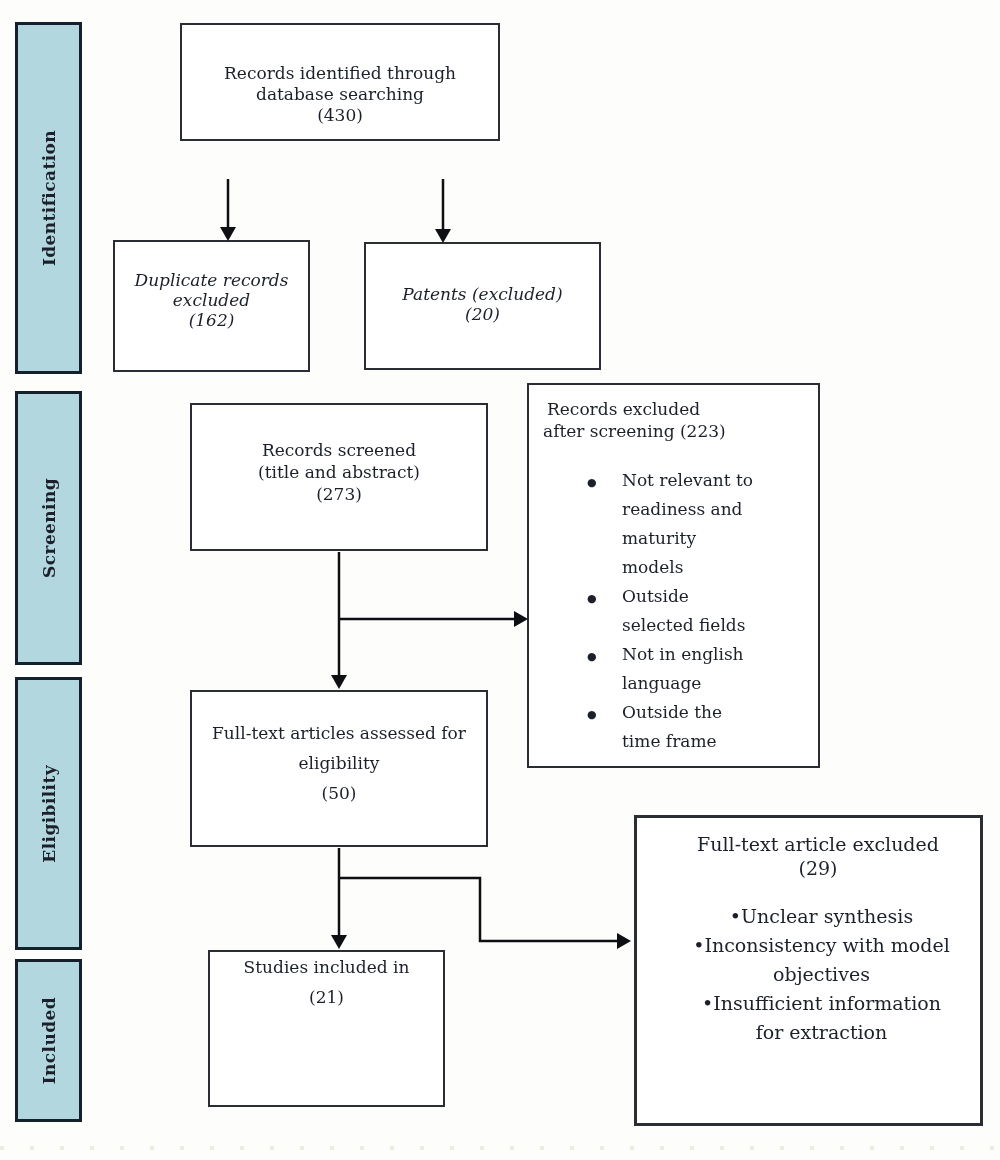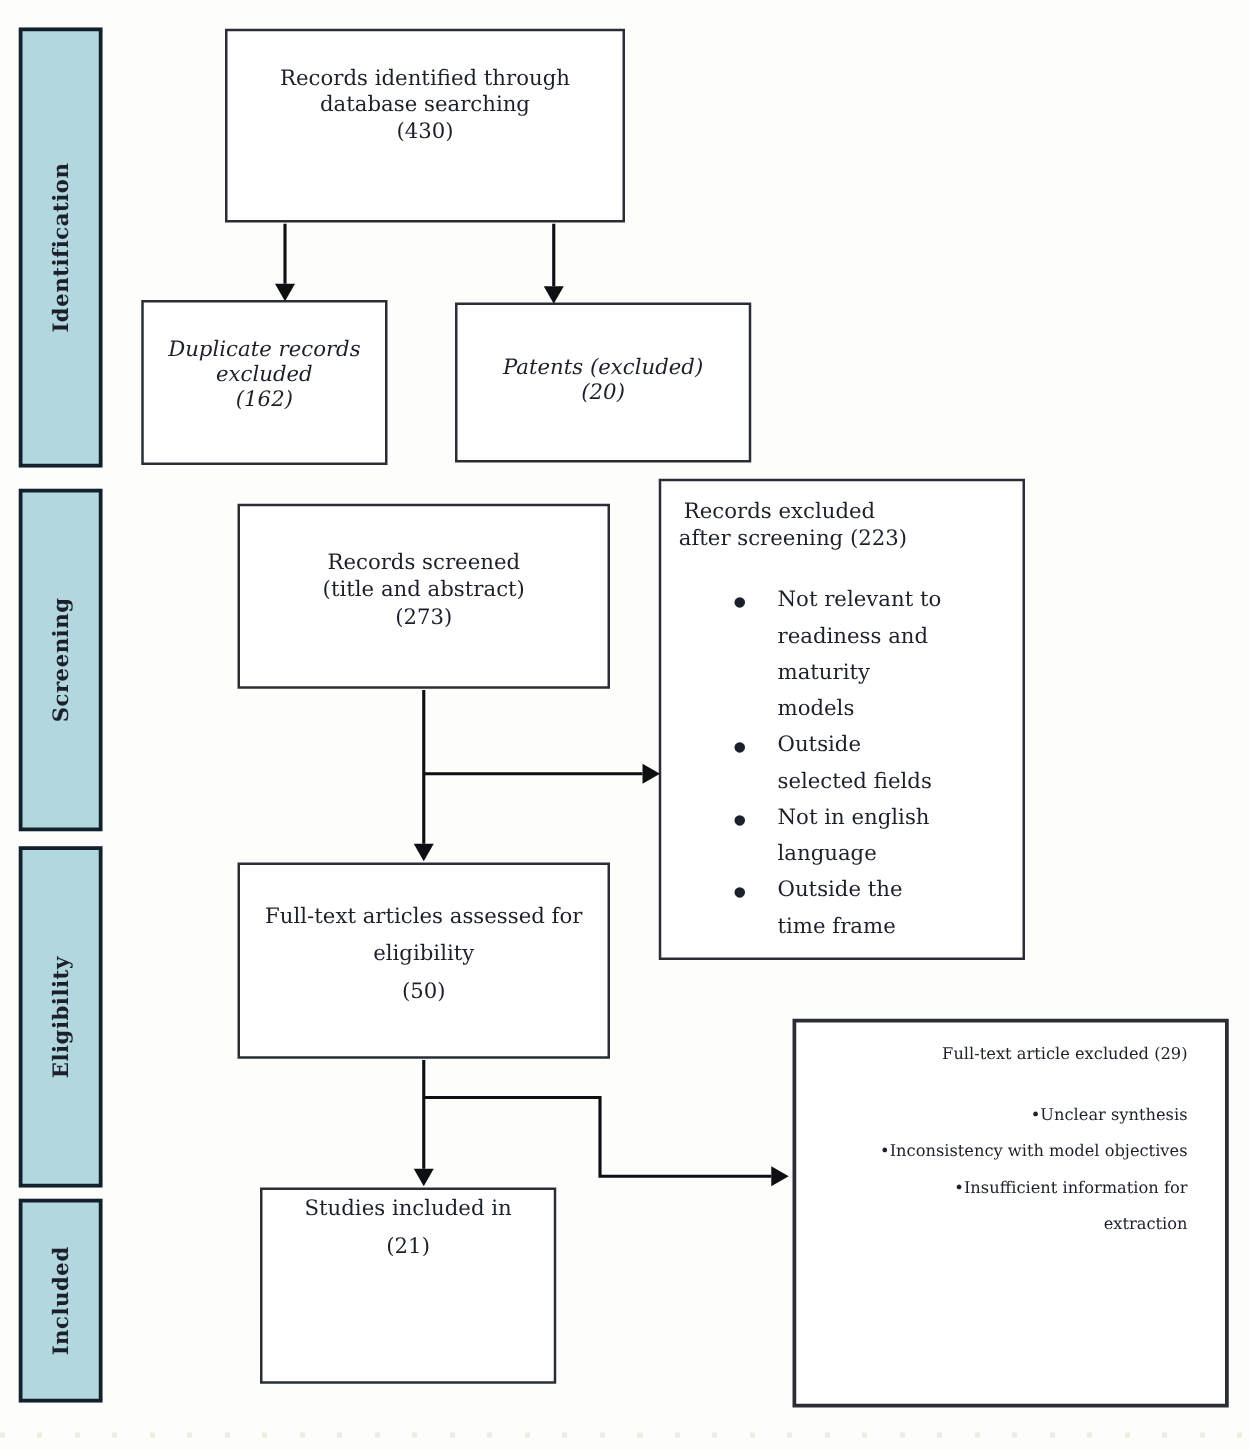--- a/index.html
+++ b/index.html
@@ -58,23 +58,23 @@
   .b5-title .t0{padding-left:4px;}
   .b5-list{
     list-style:none;margin:24px 0 0 0;padding:0 0 0 44px;
   }
   .b5-list li{display:flex;line-height:29px;}
   .b5-marker{width:35px;flex:0 0 35px;}
   .b5-marker::before{content:"●";font-size:11px;}
   .b5-text{width:140px;}
   
   .b7{
-    text-align:right;
+    text-align:center;
     padding:14px 30px 0 56px;
-    font-size:13px;
+    font-size:19px;
   }
   .b7-title{margin:0 0 0 -7px;line-height:24px;}
   .b7-body{margin-top:22px;}
   .b7-item{margin:0;line-height:29px;max-width:268px;}
   .b7-item::before{content:"\2022";}
   
   .arrows{position:absolute;left:0;top:0;}
   .arrows line,.arrows polyline{stroke:var(--arrow);stroke-width:2.5;fill:none;}
   .arrows polygon{fill:var(--arrow);stroke:none;}
   
@@ -94,21 +94,21 @@
   <div class="stage" style="top:391px;height:274px">
     <span class="stage-label">Screening</span>
   </div>
   <div class="stage" style="top:677px;height:273px">
     <span class="stage-label">Eligibility</span>
   </div>
   <div class="stage" style="top:959px;height:163px">
     <span class="stage-label">Included</span>
   </div>
 
-  <div class="fbox" style="left:180px;top:23px;width:320px;height:155px;padding-top:28px">
+  <div class="fbox" style="left:180px;top:23px;width:320px;height:118px;padding-top:38px">
     <div class="ln">Records identified through</div>
     <div class="ln">database searching</div>
     <div class="ln">(430)</div>
   </div>
 
   <div class="fbox lh20" style="left:113px;top:240px;width:197px;height:132px;padding-top:28px">
     <div class="ln">Duplicate records</div>
     <div class="ln">excluded</div>
     <div class="ln">(162)</div>
   </div>

